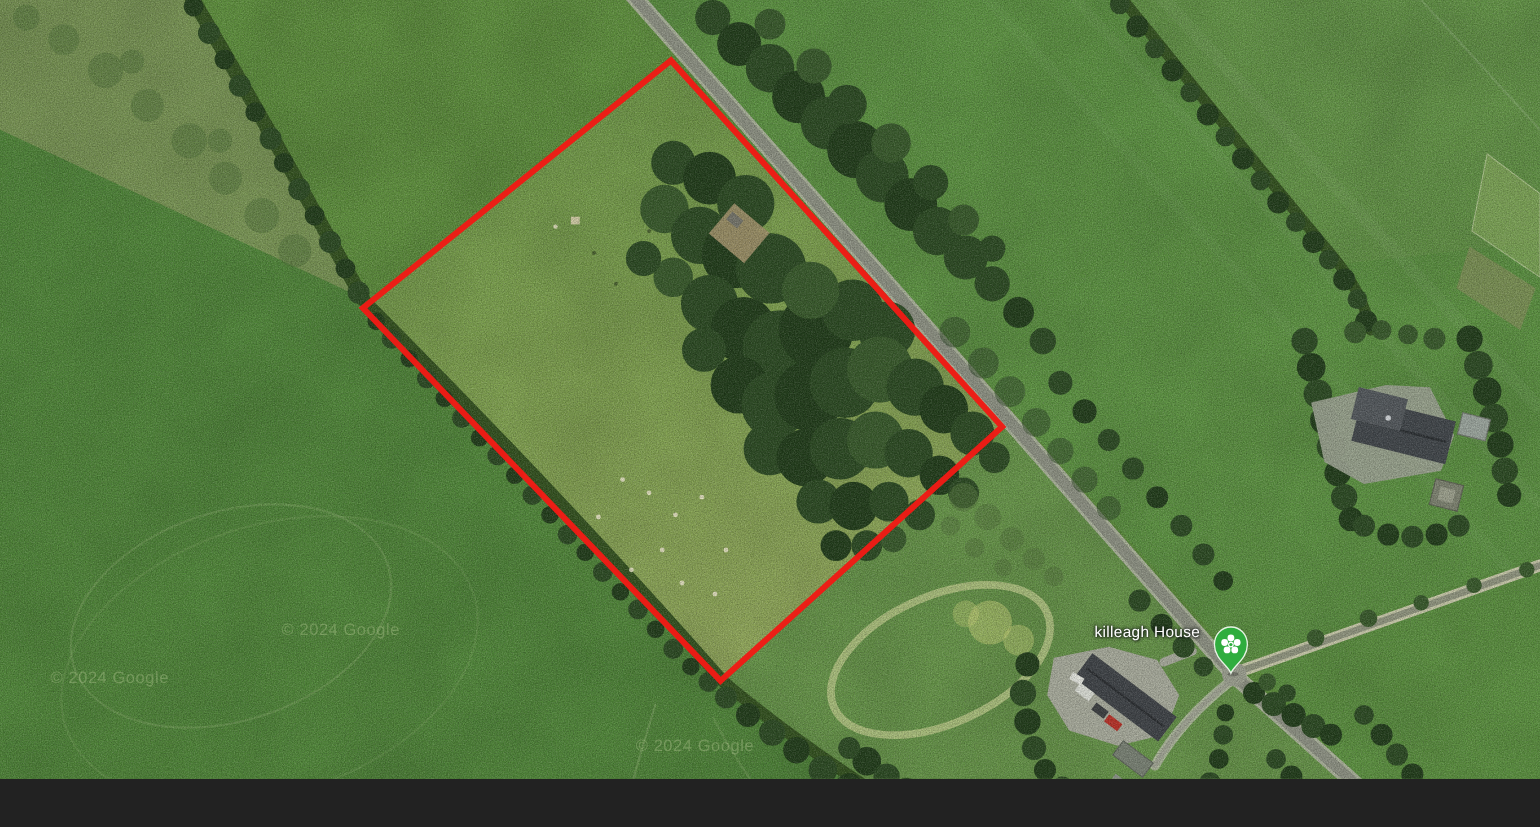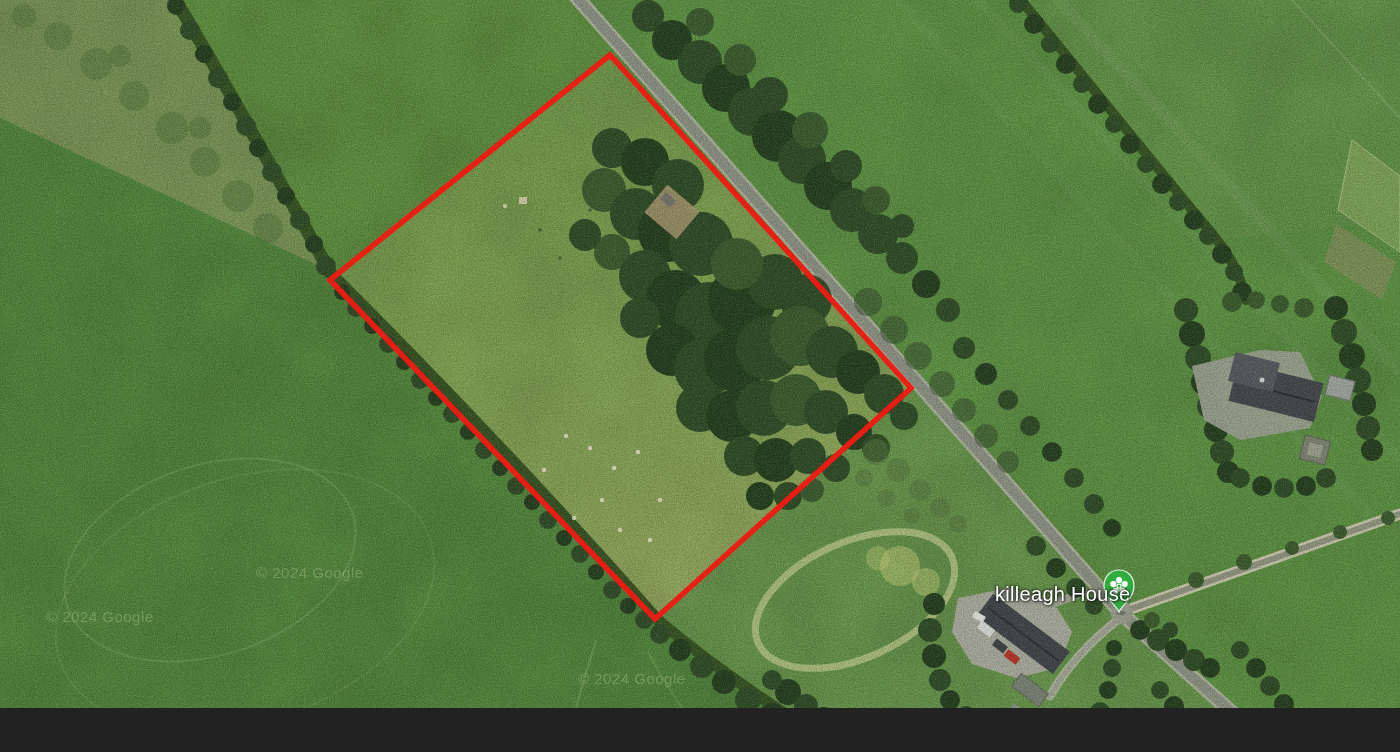--- a/index.html
+++ b/index.html
@@ -1,21 +1,21 @@
 <!DOCTYPE html>
 <html><head>
 <meta charset="utf-8">
 <style>
   html,body{margin:0;padding:0;background:#222;}
   .stage{position:relative;width:1400px;height:708px;overflow:hidden;
          font-family:"Liberation Sans",sans-serif;}
   .stage svg{position:absolute;inset:0;display:block;}
   .overlay{position:absolute;z-index:5;white-space:nowrap;pointer-events:none;}
   .place-label{
-    left:995px;top:583px;font-size:20px;color:#ffffff;letter-spacing:.3px;
+    left:995px;top:566px;font-size:14px;color:#ffffff;letter-spacing:.3px;
     text-shadow:0 0 2px rgba(50,60,50,.95),0 0 4px rgba(40,50,40,.8),
                 1px 1px 2px rgba(0,0,0,.65),-1px -1px 2px rgba(0,0,0,.45);}
   .disclaimer{
     left:117px;top:648px;font-size:20px;font-weight:700;color:#f8f9ee;
     text-shadow:0 1px 2px rgba(20,40,15,.45),0 0 3px rgba(30,50,20,.35);
     letter-spacing:.2px;}
   .watermark{font-size:15px;color:rgba(208,223,172,.30);font-weight:400;letter-spacing:.5px;}
   .wm1{left:256px;top:564px;}
   .wm2{left:46px;top:608px;}
   .wm3{left:578px;top:670px;}

